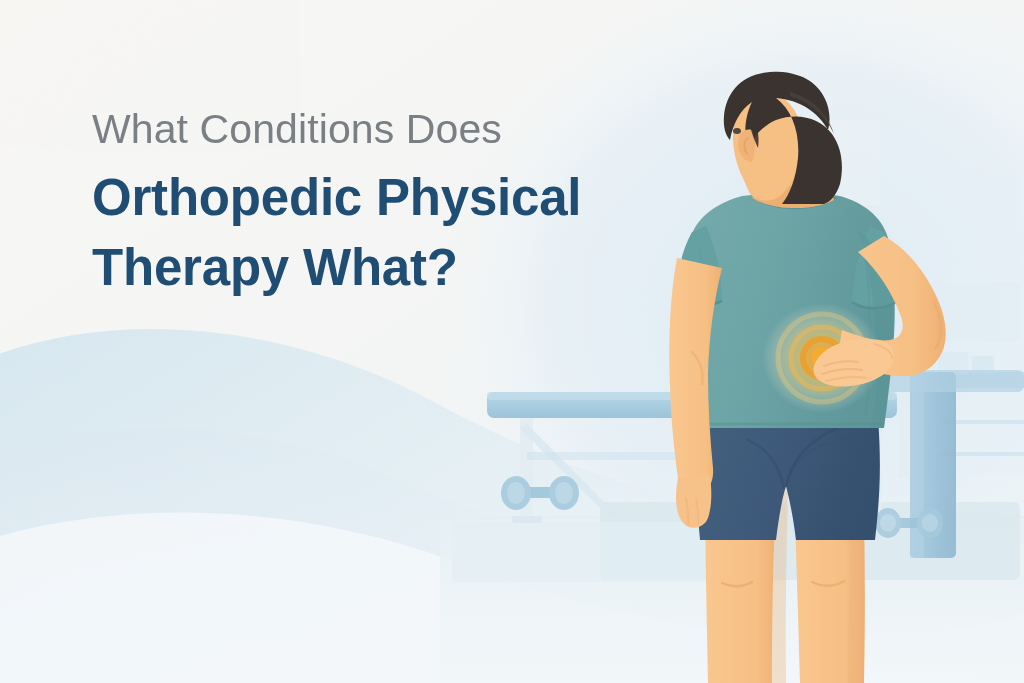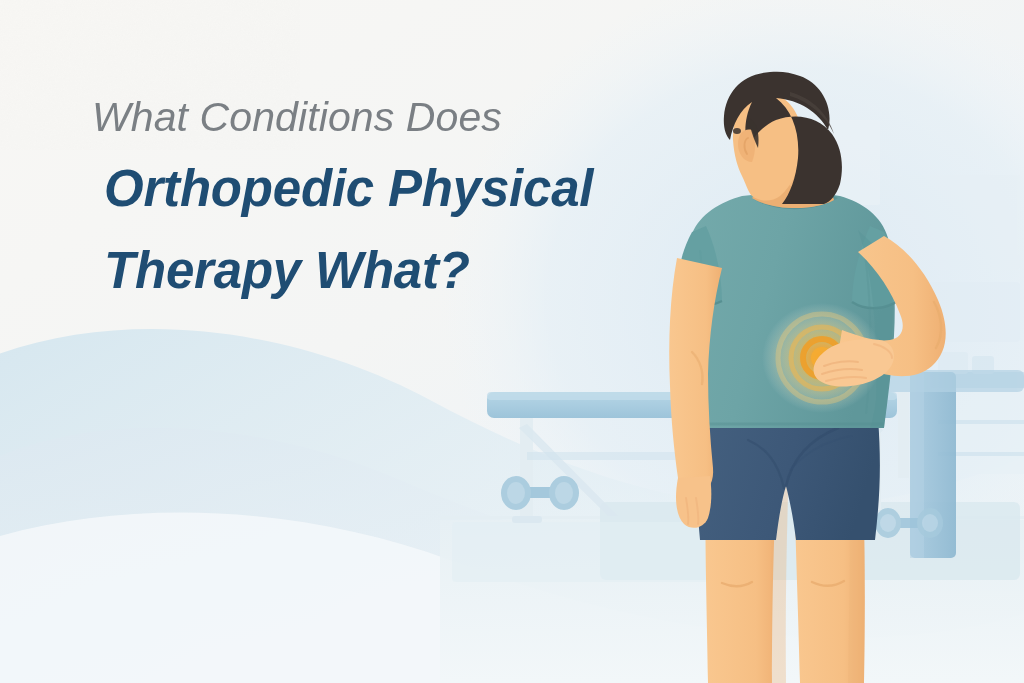--- a/index.html
+++ b/index.html
@@ -18,45 +18,44 @@
   #bg-svg, #scene-svg {
     position: absolute;
     inset: 0;
     width: 1024px;
     height: 683px;
     display: block;
   }
   #headline {
     position: absolute;
     left: 92px;
-    top: 92px;
+    top: 104px;
     width: 560px;
     z-index: 5;
     user-select: none;
-    font-style: italic;
   }
   .hl-line {
     display: block;
     white-space: nowrap;
   }
   .hl-sub {
     font-size: 41px;
     font-weight: 400;
     letter-spacing: 0.1px;
     line-height: 1.22;
     color: #7a7f84;
     margin: 0 0 9px 0;
   }
   .hl-main {
     font-size: 51px;
     font-weight: 700;
     letter-spacing: -0.2px;
     line-height: 1.38;
     color: #1f4d73;
-    margin: 12px;
+    margin: 0;
   }
   .grain {
     position: absolute;
     inset: 0;
     z-index: 9;
     pointer-events: none;
     opacity: .5;
   }
 </style>
 </head>

